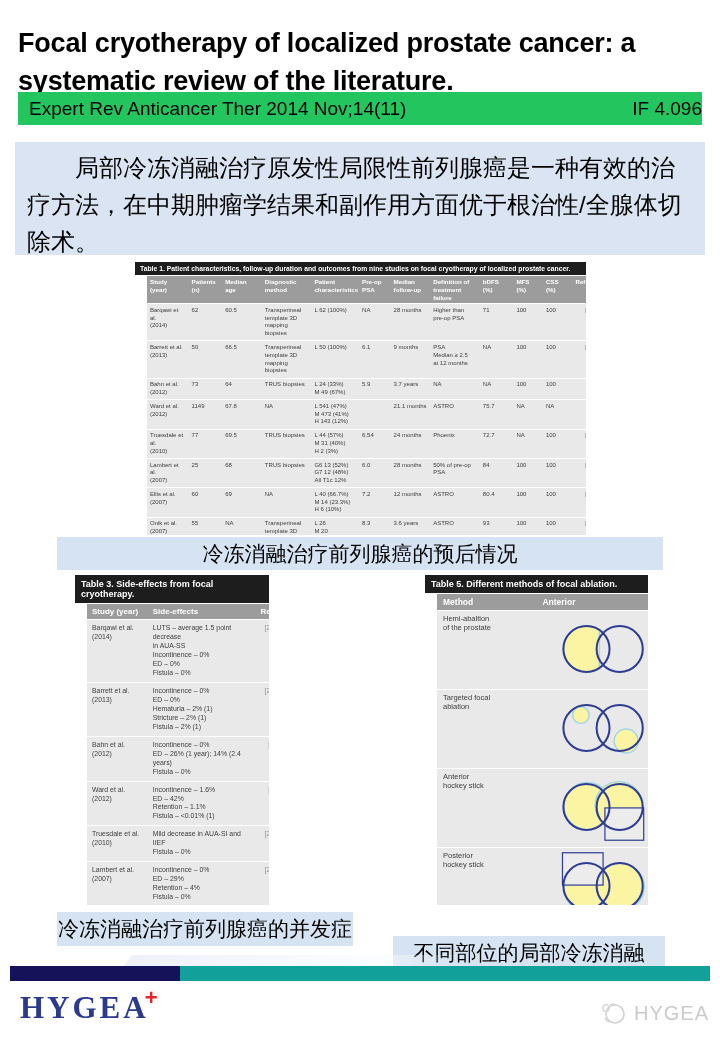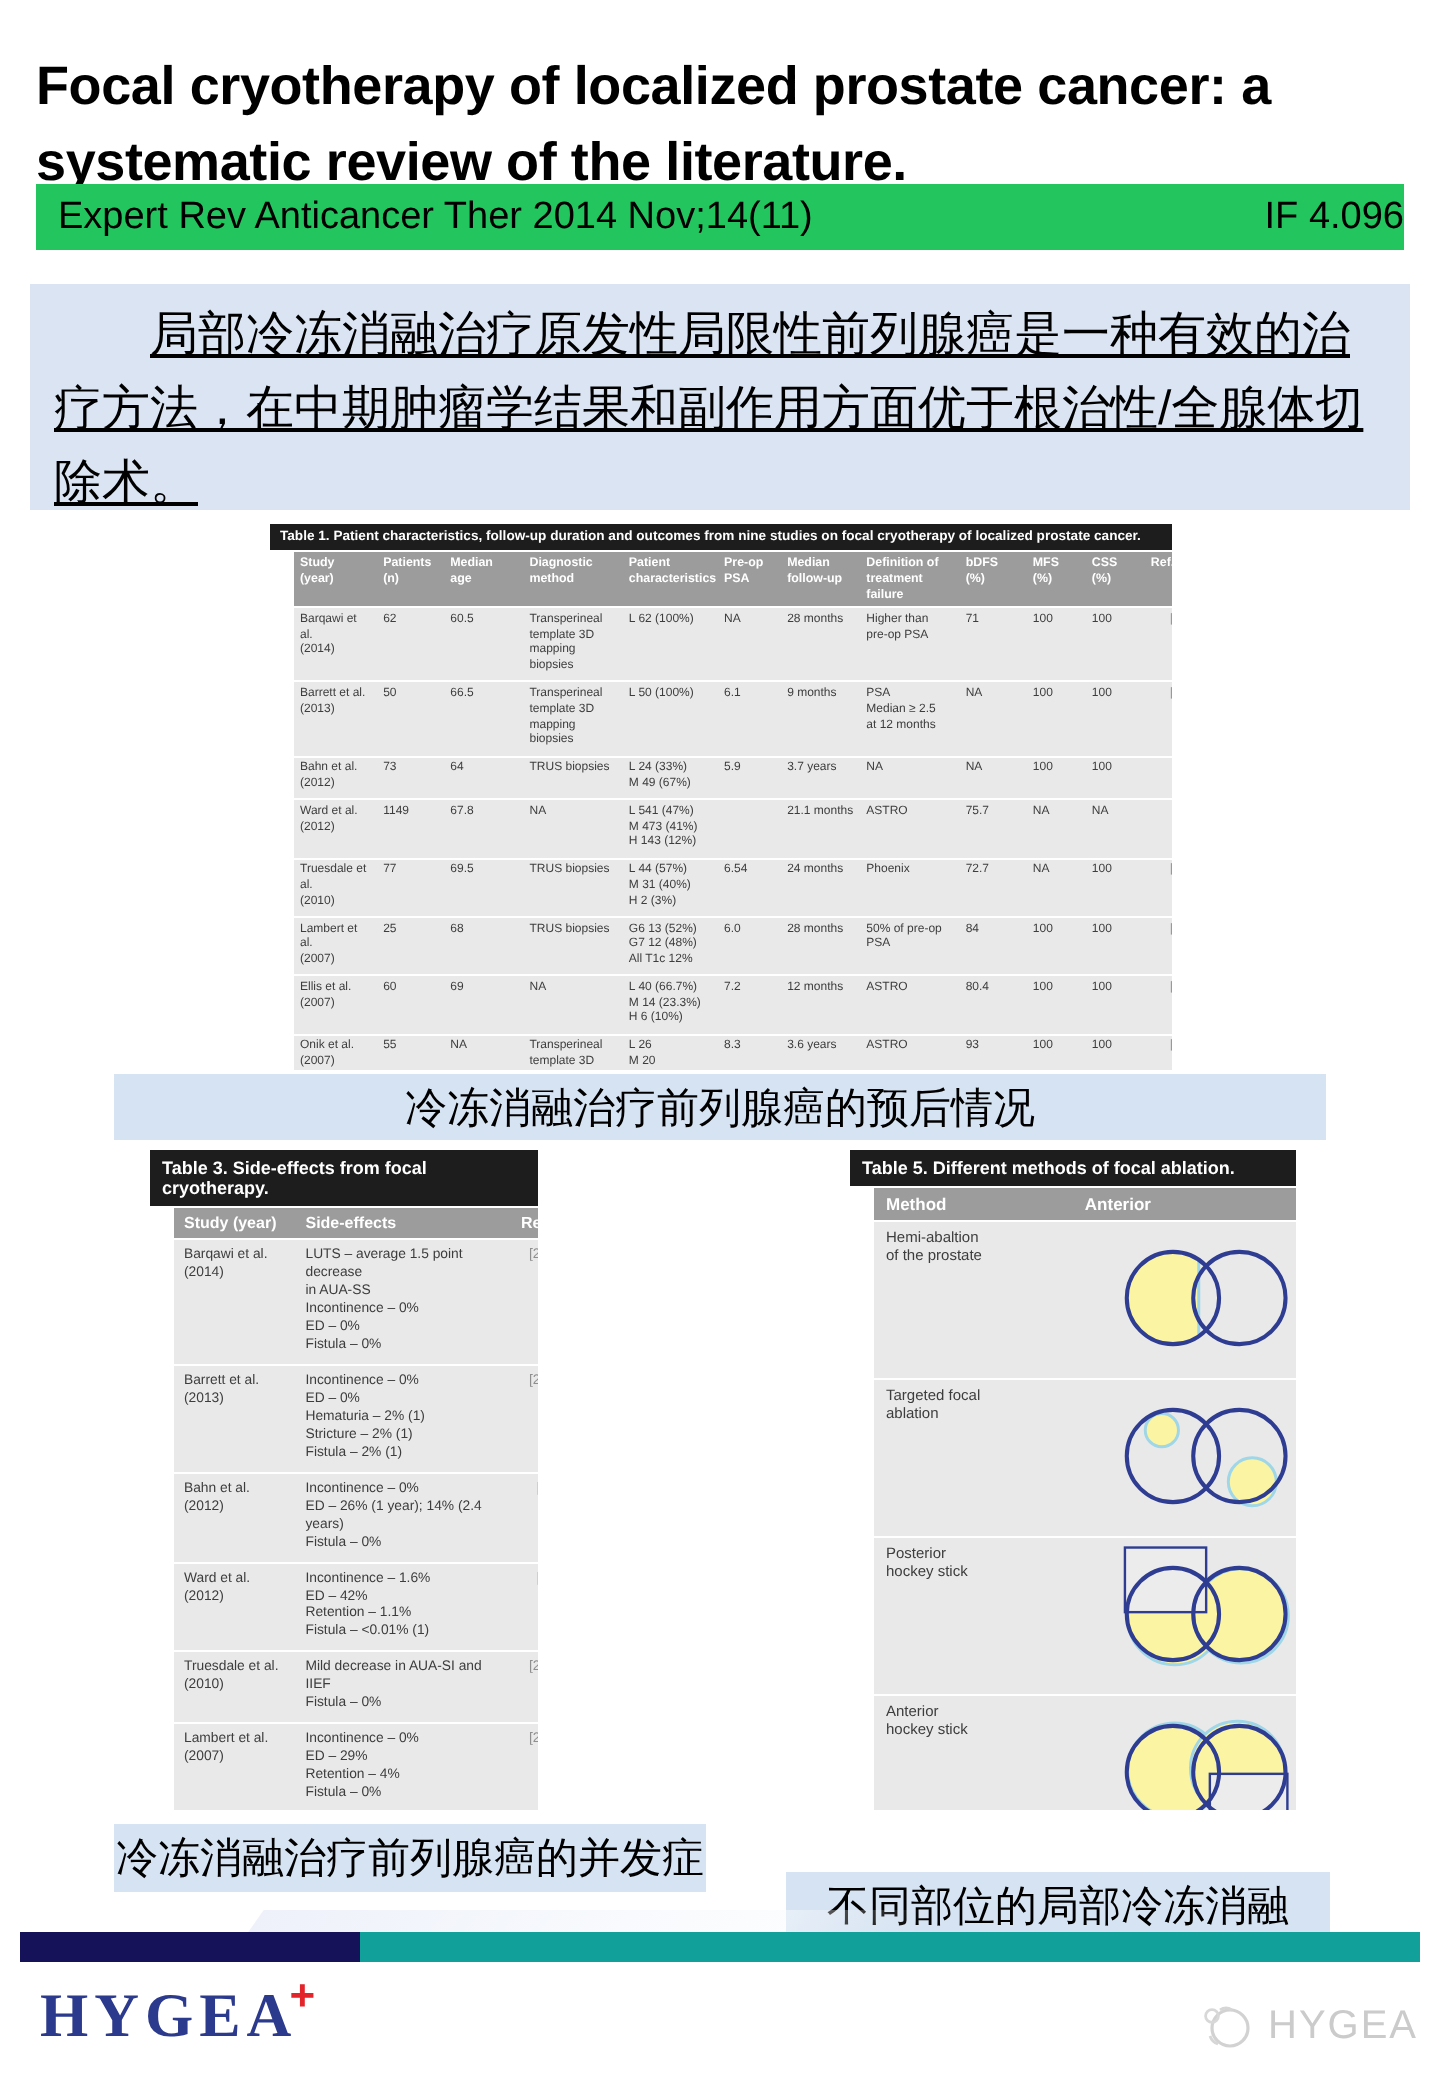--- a/index.html
+++ b/index.html
@@ -13,21 +13,21 @@
 
   
   .journal-bar{left:18px;top:92px;width:684px;height:33px;background:#22c55e;
                display:flex;align-items:center;font-size:19px;color:#000;}
   .journal-bar .cite{margin-left:11px;}
   .journal-bar .if{margin-left:auto;}
 
   
   .summary-box{left:15px;top:142px;width:690px;height:113px;background:#dae4f2;}
   .summary-box p{margin:0;padding:7px 12px 0 12px;font-size:24px;line-height:37px;
-                 color:#000;text-indent:2em;text-decoration:underline;}
+                 color:#000;text-indent:2em;}
 
   
   .ptable{background:#ffffff;overflow:hidden;}
   .tbl-title{background:#1d1d1d;color:#fff;font-weight:700;}
   .ptable table{width:100%;border-collapse:separate;border-spacing:0 1px;table-layout:fixed;margin-left:12px;}
   .ptable th{background:#9c9c9c;color:#fff;font-weight:700;text-align:left;
              vertical-align:top;white-space:pre-line;}
   .ptable td{background:#e9e9e9;color:#3d3d3d;vertical-align:top;white-space:pre-line;}
   .ptable td.ref{color:#8f8f8f;text-align:right;}
 
@@ -369,37 +369,37 @@
           <td>Targeted focal
 ablation</td>
           <td class="diagram"><svg viewBox="0 0 112 78" width="104" height="72">
               <circle class="abl" cx="31" cy="25" r="9"></circle>
               <circle class="abl" cx="80" cy="53" r="13"></circle>
               <circle class="out" cx="37" cy="39" r="25"></circle>
               <circle class="out" cx="73" cy="39" r="25"></circle>
             </svg></td>
         </tr>
         <tr>
+          <td>Anterior
+hockey stick</td>
+          <td class="diagram"><svg viewBox="0 0 112 78" width="104" height="72">
+              <circle class="abl" cx="38" cy="38" r="25.5"></circle>
+              <circle class="abl" cx="72" cy="37" r="25.5"></circle>
+              <rect class="cut" x="57" y="40" width="42" height="35"></rect>
+              <circle class="out" cx="37" cy="39" r="25"></circle>
+              <circle class="out" cx="73" cy="39" r="25"></circle>
+            </svg></td>
+        </tr>
+        <tr>
           <td>Posterior
 hockey stick</td>
           <td class="diagram"><svg viewBox="0 0 112 78" width="104" height="72">
               <circle class="abl" cx="38" cy="41" r="25.5"></circle>
               <circle class="abl" cx="74" cy="40" r="25.5"></circle>
               <rect class="cut" x="11" y="3" width="44" height="35"></rect>
-              <circle class="out" cx="37" cy="39" r="25"></circle>
-              <circle class="out" cx="73" cy="39" r="25"></circle>
-            </svg></td>
-        </tr>
-        <tr>
-          <td>Anterior
-hockey stick</td>
-          <td class="diagram"><svg viewBox="0 0 112 78" width="104" height="72">
-              <circle class="abl" cx="38" cy="38" r="25.5"></circle>
-              <circle class="abl" cx="72" cy="37" r="25.5"></circle>
-              <rect class="cut" x="57" y="40" width="42" height="35"></rect>
               <circle class="out" cx="37" cy="39" r="25"></circle>
               <circle class="out" cx="73" cy="39" r="25"></circle>
             </svg></td>
         </tr>
       </tbody>
   </table>
 </div>
 
 <div class="abs caption cap3">冷冻消融治疗前列腺癌的并发症</div>
 <div class="abs caption cap5">不同部位的局部冷冻消融</div>

